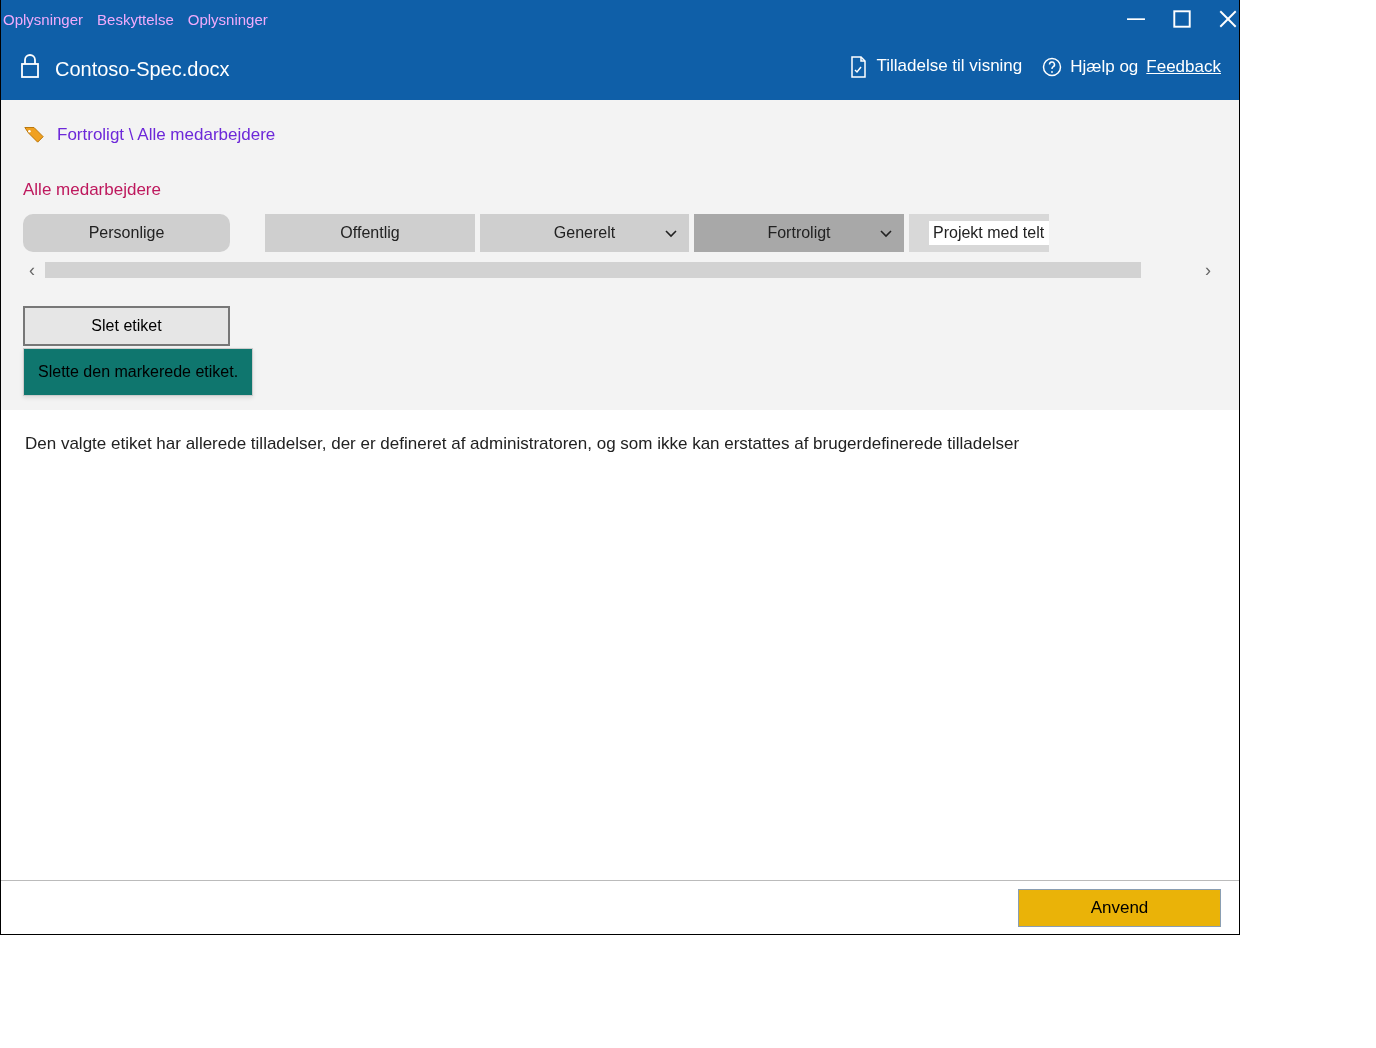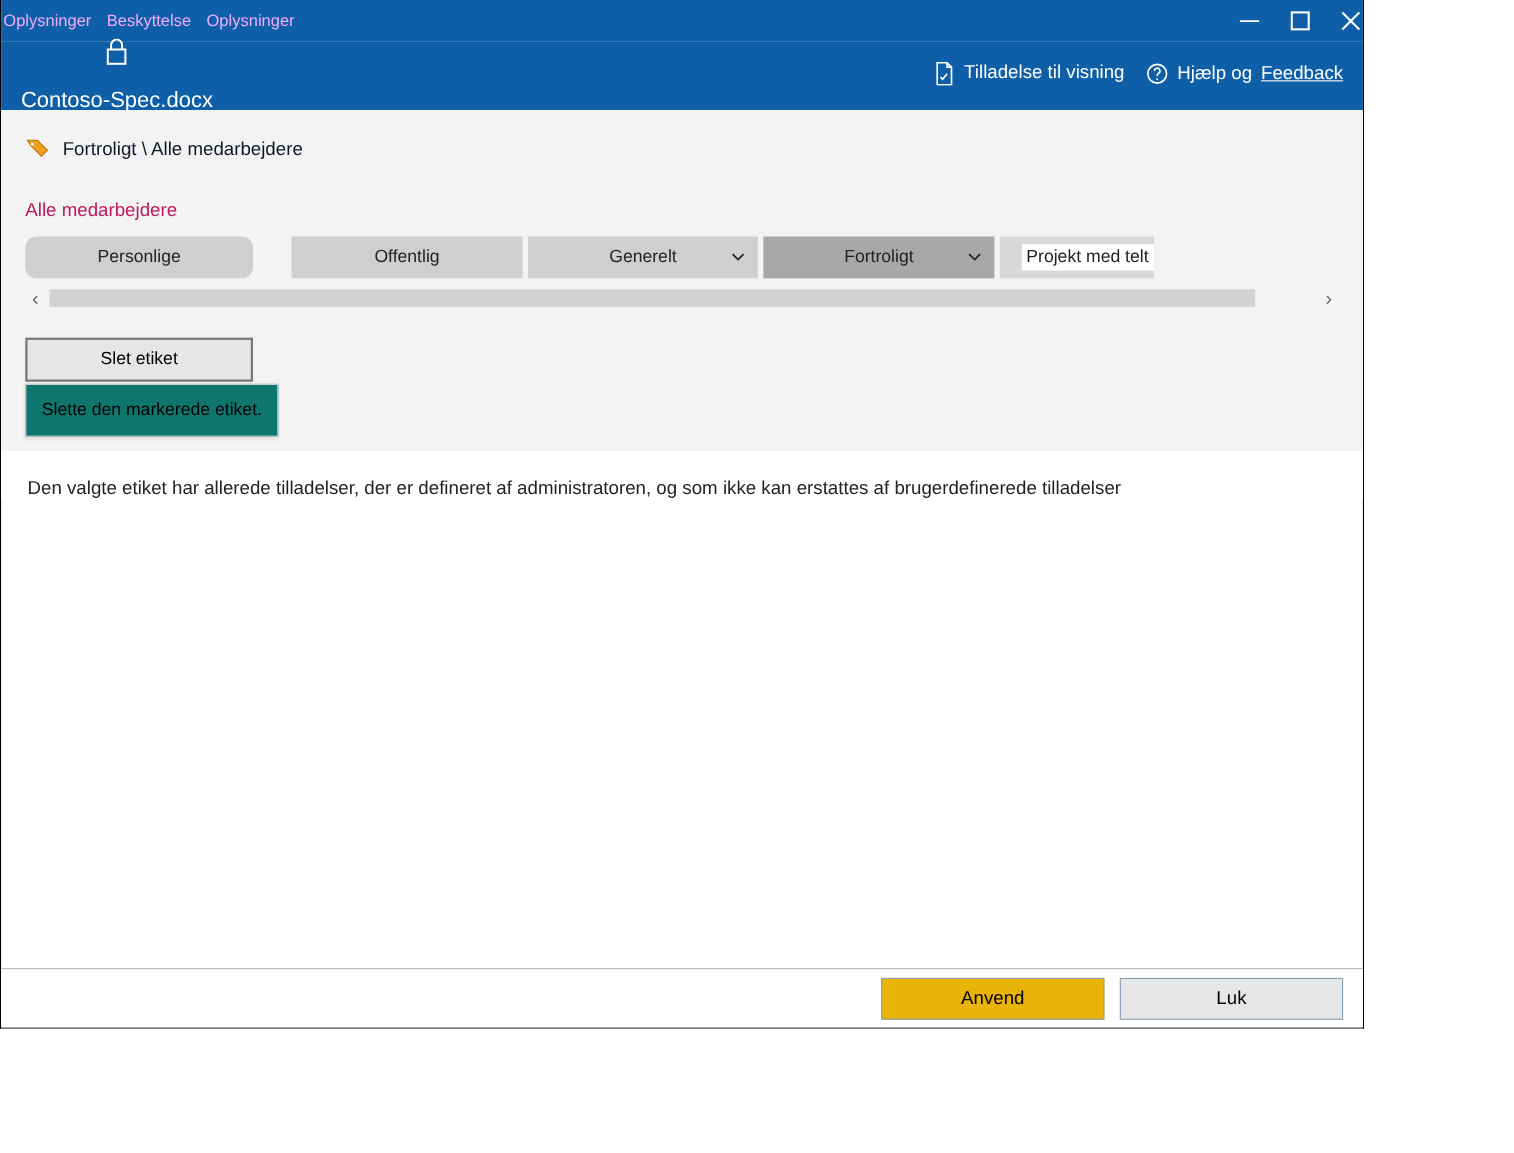--- a/index.html
+++ b/index.html
@@ -7,34 +7,34 @@
     
     
     .titlebar { background: #0f5fa8; height: 38px; display: flex; align-items: center; padding: 0 2px; color: #f0abfc; }
     .menu-items { display: flex; gap: 14px; font-size: 15px; }
     .menu-item { cursor: pointer; }
     .win-controls { margin-left: auto; display: flex; gap: 28px; align-items: center; }
     .win-btn { width: 18px; height: 18px; cursor: pointer; color: #fff; display: flex; align-items: center; justify-content: center; }
     
     
     .headerbar { background: #0f5fa8; height: 62px; display: flex; align-items: center; padding: 0 18px; color: #fff; }
-    .doc-title-wrap { display: flex; align-items: center; gap: 14px; flex-direction: column; }
+    .doc-title-wrap { display: flex; align-items: center; gap: 14px; }
     .lock-icon svg { width: 22px; height: 26px; }
     .doc-title { font-size: 20px; font-weight: 400; }
     .header-right { margin-left: auto; display: flex; align-items: center; gap: 20px; font-size: 17px; }
     .header-link { display: flex; gap: 8px; cursor: pointer; }
     .feedback-text { text-decoration: underline; }
     
     
     .content { padding: 22px 22px 0 22px; background: #f3f3f3; height: 310px; }
     .white-area { background: #fff; padding-top: 0; }
     
     .breadcrumb-row { display: flex; align-items: center; gap: 12px; }
     .tag-icon svg { width: 22px; height: 22px; }
-    .breadcrumb-text { font-size: 17px; color: #0f172a; }
+    .breadcrumb-text { font-size: 17px; color: #6d28d9; }
     
     .subtitle { margin-top: 32px; font-size: 17px; color: #be185d; }
     
     
     .labels-row { margin-top: 14px; display: flex; gap: 5px; }
     .label-btn { height: 38px; background: #cfcfcf; border: none; font-size: 16px; color: #222; cursor: pointer; display: flex; align-items: center; justify-content: center; position: relative; }
     .label-btn.lb0 { width: 207px; border-radius: 10px; }
     .label-btn.lb1 { width: 210px; margin-left: 30px; }
     .label-btn.lb2 { width: 209px; }
     .label-btn.lb3 { width: 210px; background: #a8a8a8; }
@@ -181,16 +181,15 @@
       <div class="tooltip">Slette den markerede etiket.</div>
     </div>
   </div>
 
   <div class="white-area">
     <div class="desc-text">Den valgte etiket har allerede tilladelser, der er defineret af administratoren, og som ikke kan erstattes af brugerdefinerede tilladelser</div>
   </div>
 
   <div class="footer">
     <button class="footer-btn primary">Anvend</button>
-    <button class="footer-btn secondary">Luk</button>
   </div>
 
 </div>
 
 </body></html>

